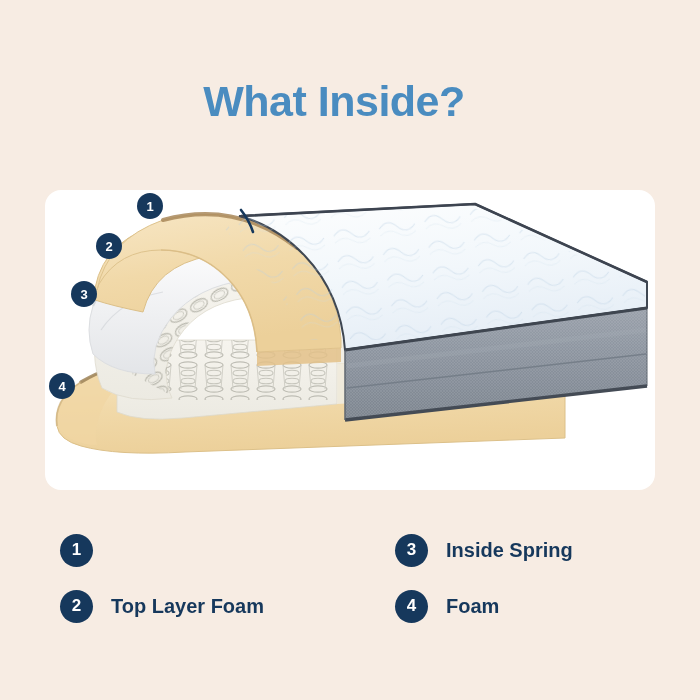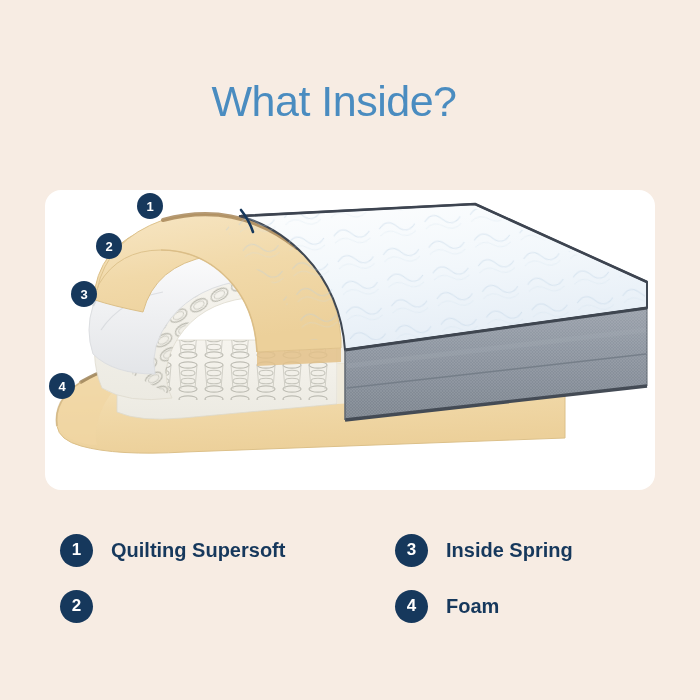--- a/index.html
+++ b/index.html
@@ -16,21 +16,21 @@
   }
 
   
   .page-title {
     position: absolute;
     left: 0;
     top: 78px;
     width: 668px;
     text-align: center;
     font-size: 43px;
-    font-weight: 400;
+    font-weight: 700;
     letter-spacing: -0.5px;
     color: #4a8cc0;
     line-height: 1.1;
   }
 
   
   .illus-card {
     position: absolute;
     left: 45px;
     top: 190px;
@@ -308,30 +308,30 @@
       <circle cx="17" cy="196" r="13" fill="#16385c"></circle>
       <text x="17" y="201" text-anchor="middle" font-family="Liberation Sans, sans-serif" font-size="13" font-weight="700" fill="#ffffff">4</text>
     </g>
   </svg>
 </div>
 
 <div class="legend">
 
   <div class="legend-item">
     <div class="legend-badge">1</div>
-    <div class="legend-label">Quilting Supersoft</div>
   </div>
 
   <div class="legend-item">
     <div class="legend-badge">3</div>
     <div class="legend-label">Inside Spring</div>
   </div>
 
   <div class="legend-item">
     <div class="legend-badge">2</div>
+    <div class="legend-label">Top Layer Foam</div>
   </div>
 
   <div class="legend-item">
     <div class="legend-badge">4</div>
     <div class="legend-label">Foam</div>
   </div>
 
 </div>
 
 </body></html>

